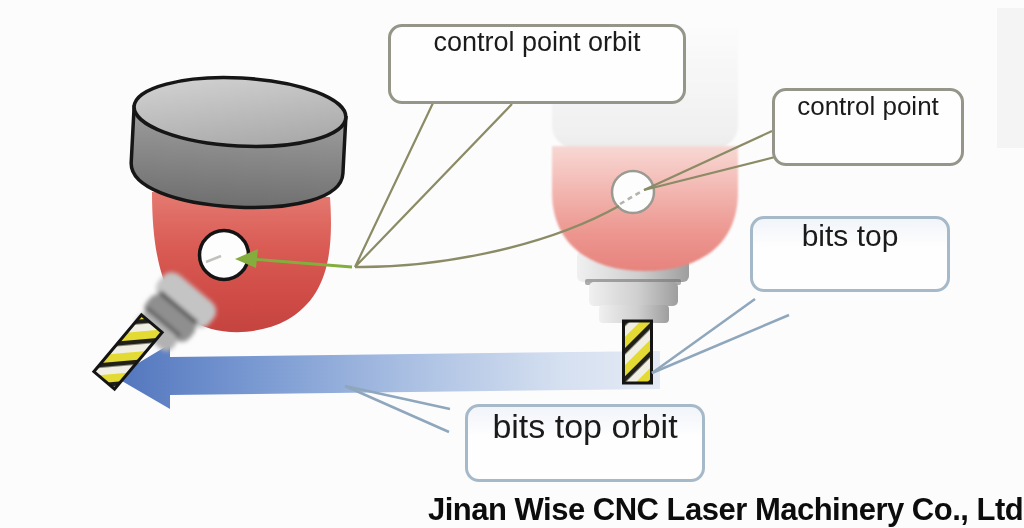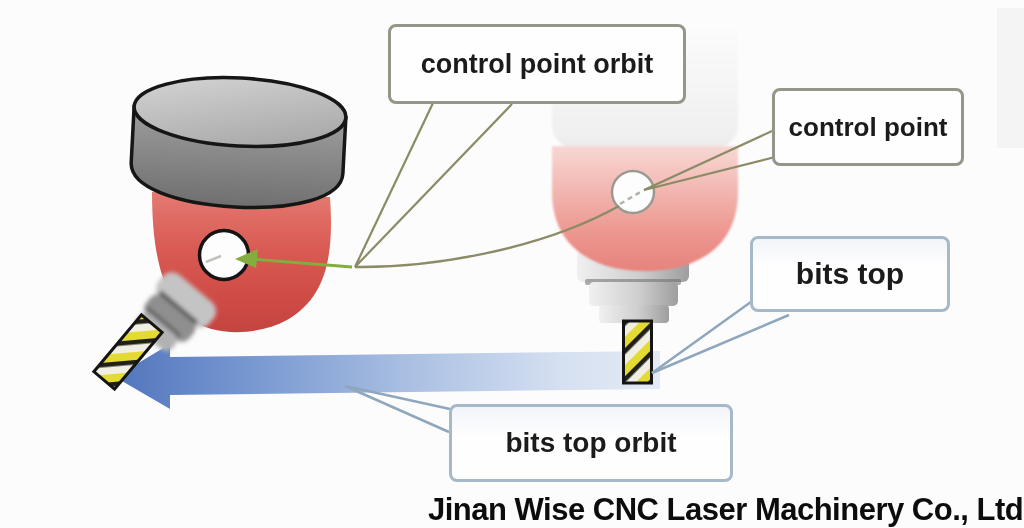--- a/index.html
+++ b/index.html
@@ -1,29 +1,29 @@
 <!DOCTYPE html>
 <html><head>
 <meta charset="utf-8">
 <style>
   html,body{margin:0;padding:0;}
   body{width:1024px;height:528px;overflow:hidden;background:#fcfcfd;}
   .stage{position:relative;width:1024px;height:528px;font-family:"Liberation Sans",sans-serif;}
   .stage svg{position:absolute;left:0;top:0;}
   .callout{
-    position:absolute;display:flex;align-items:center;justify-content:center;
-    background:#fefefe;border:3px solid #95958a;border-radius:8px;
-    font-weight:bold;color:#1b1b1b;white-space:nowrap;box-sizing:border-box;
+    position:absolute;display:flex;justify-content:center;
+    background:#fefefe;border:3px solid #95958a;border-radius:14px;
+    font-weight:normal;color:#1b1b1b;white-space:nowrap;box-sizing:border-box;
   }
   .callout.olive{border-color:#95958a;}
   .callout.blue{border-color:#a6b9c9;background:linear-gradient(#f1f4f9,#fefefe 40%);}
   #co-cpo{left:388px;top:24px;width:298px;height:80px;font-size:27px;}
   #co-cp{left:772px;top:88px;width:192px;height:78px;font-size:26px;}
-  #co-bt{left:750px;top:236px;width:200px;height:76px;font-size:30px;}
-  #co-bto{left:449px;top:404px;width:284px;height:78px;font-size:28px;}
+  #co-bt{left:750px;top:216px;width:200px;height:76px;font-size:30px;}
+  #co-bto{left:465px;top:404px;width:240px;height:78px;font-size:34px;}
   .caption{
     position:absolute;left:428px;top:492px;font-size:31px;font-weight:bold;
     letter-spacing:-0.5px;color:#0c0c0c;white-space:nowrap;
   }
 </style>
 </head>
 <body>
 
 <div class="stage">
 

